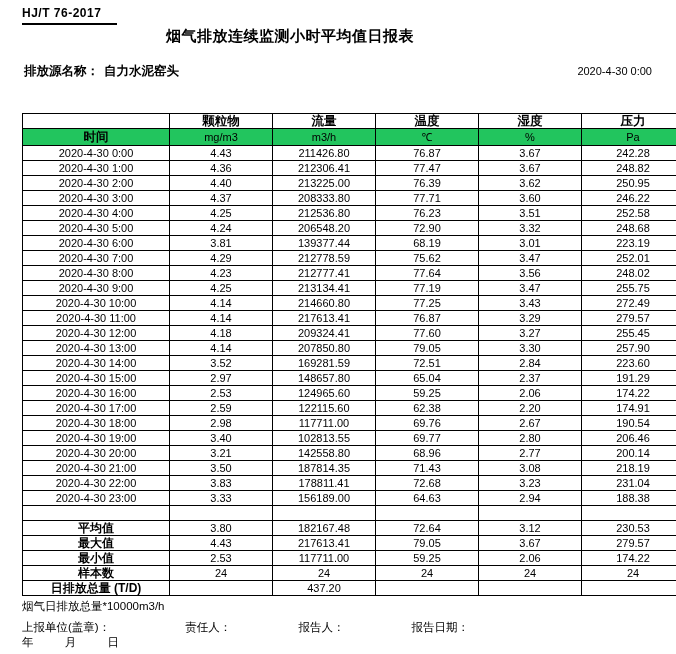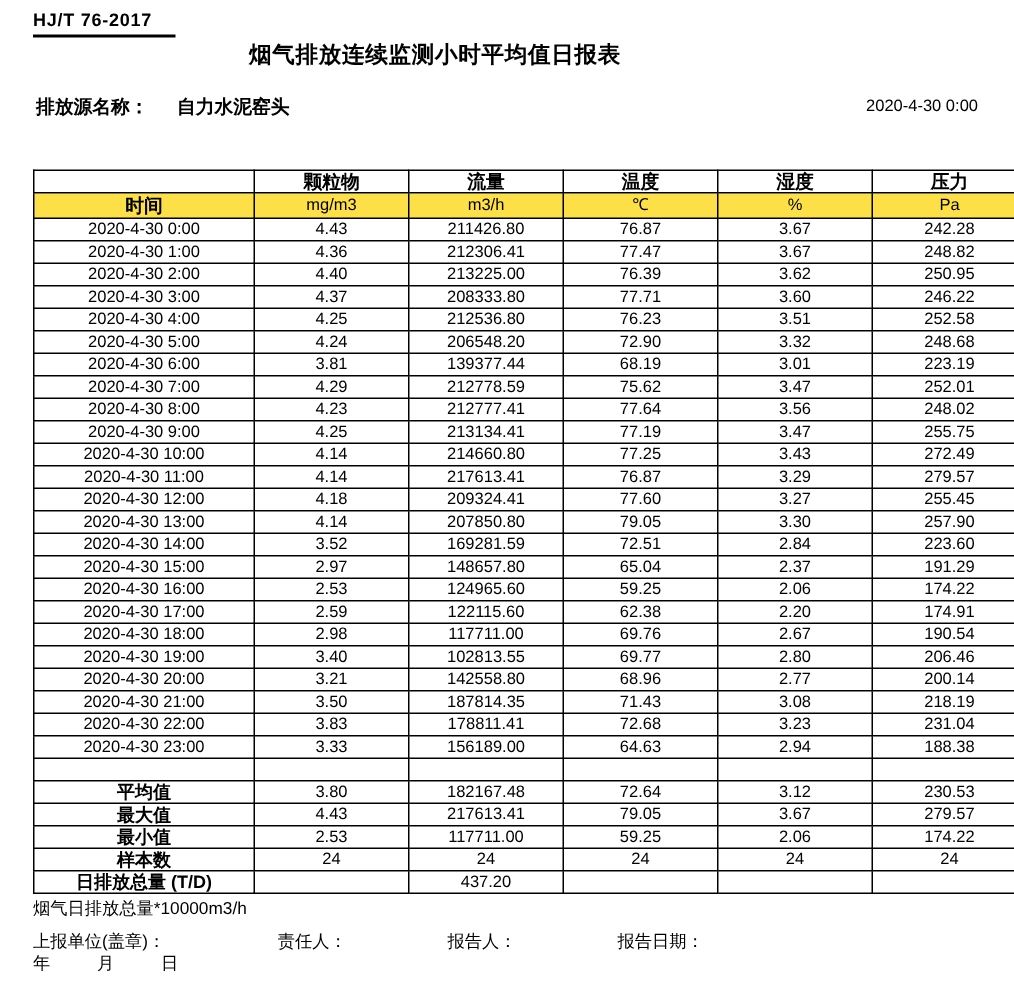--- a/index.html
+++ b/index.html
@@ -53,21 +53,20 @@
     top: 63px;
     font-size: 12.5px;
     font-weight: bold;
   }
   .src-value {
     position: absolute;
     left: 104px;
     top: 63px;
     font-size: 12.5px;
     font-weight: bold;
-    margin-left: 14px;
   }
   .date-top {
     position: absolute;
     right: 24px;
     top: 65px;
     font-size: 11px;
   }
   table.main {
     position: absolute;
     left: 22px;
@@ -85,21 +84,21 @@
     vertical-align: middle;
     line-height: 13px;
     white-space: nowrap;
   }
   td.hdr {
     font-weight: bold;
     font-size: 12.5px;
     height: 26px;
   }
   tr.hdr-units td {
-    background: #fde047;
+    background: #22c55e;
     font-size: 11px;
     height: 16px;
   }
   tr.hdr-units td.time-cell {
     font-weight: bold;
     font-size: 12.5px;
   }
   td.col-time { width: 142px; }
   td.col-v { width: 98px; }
   td.blankrow {

